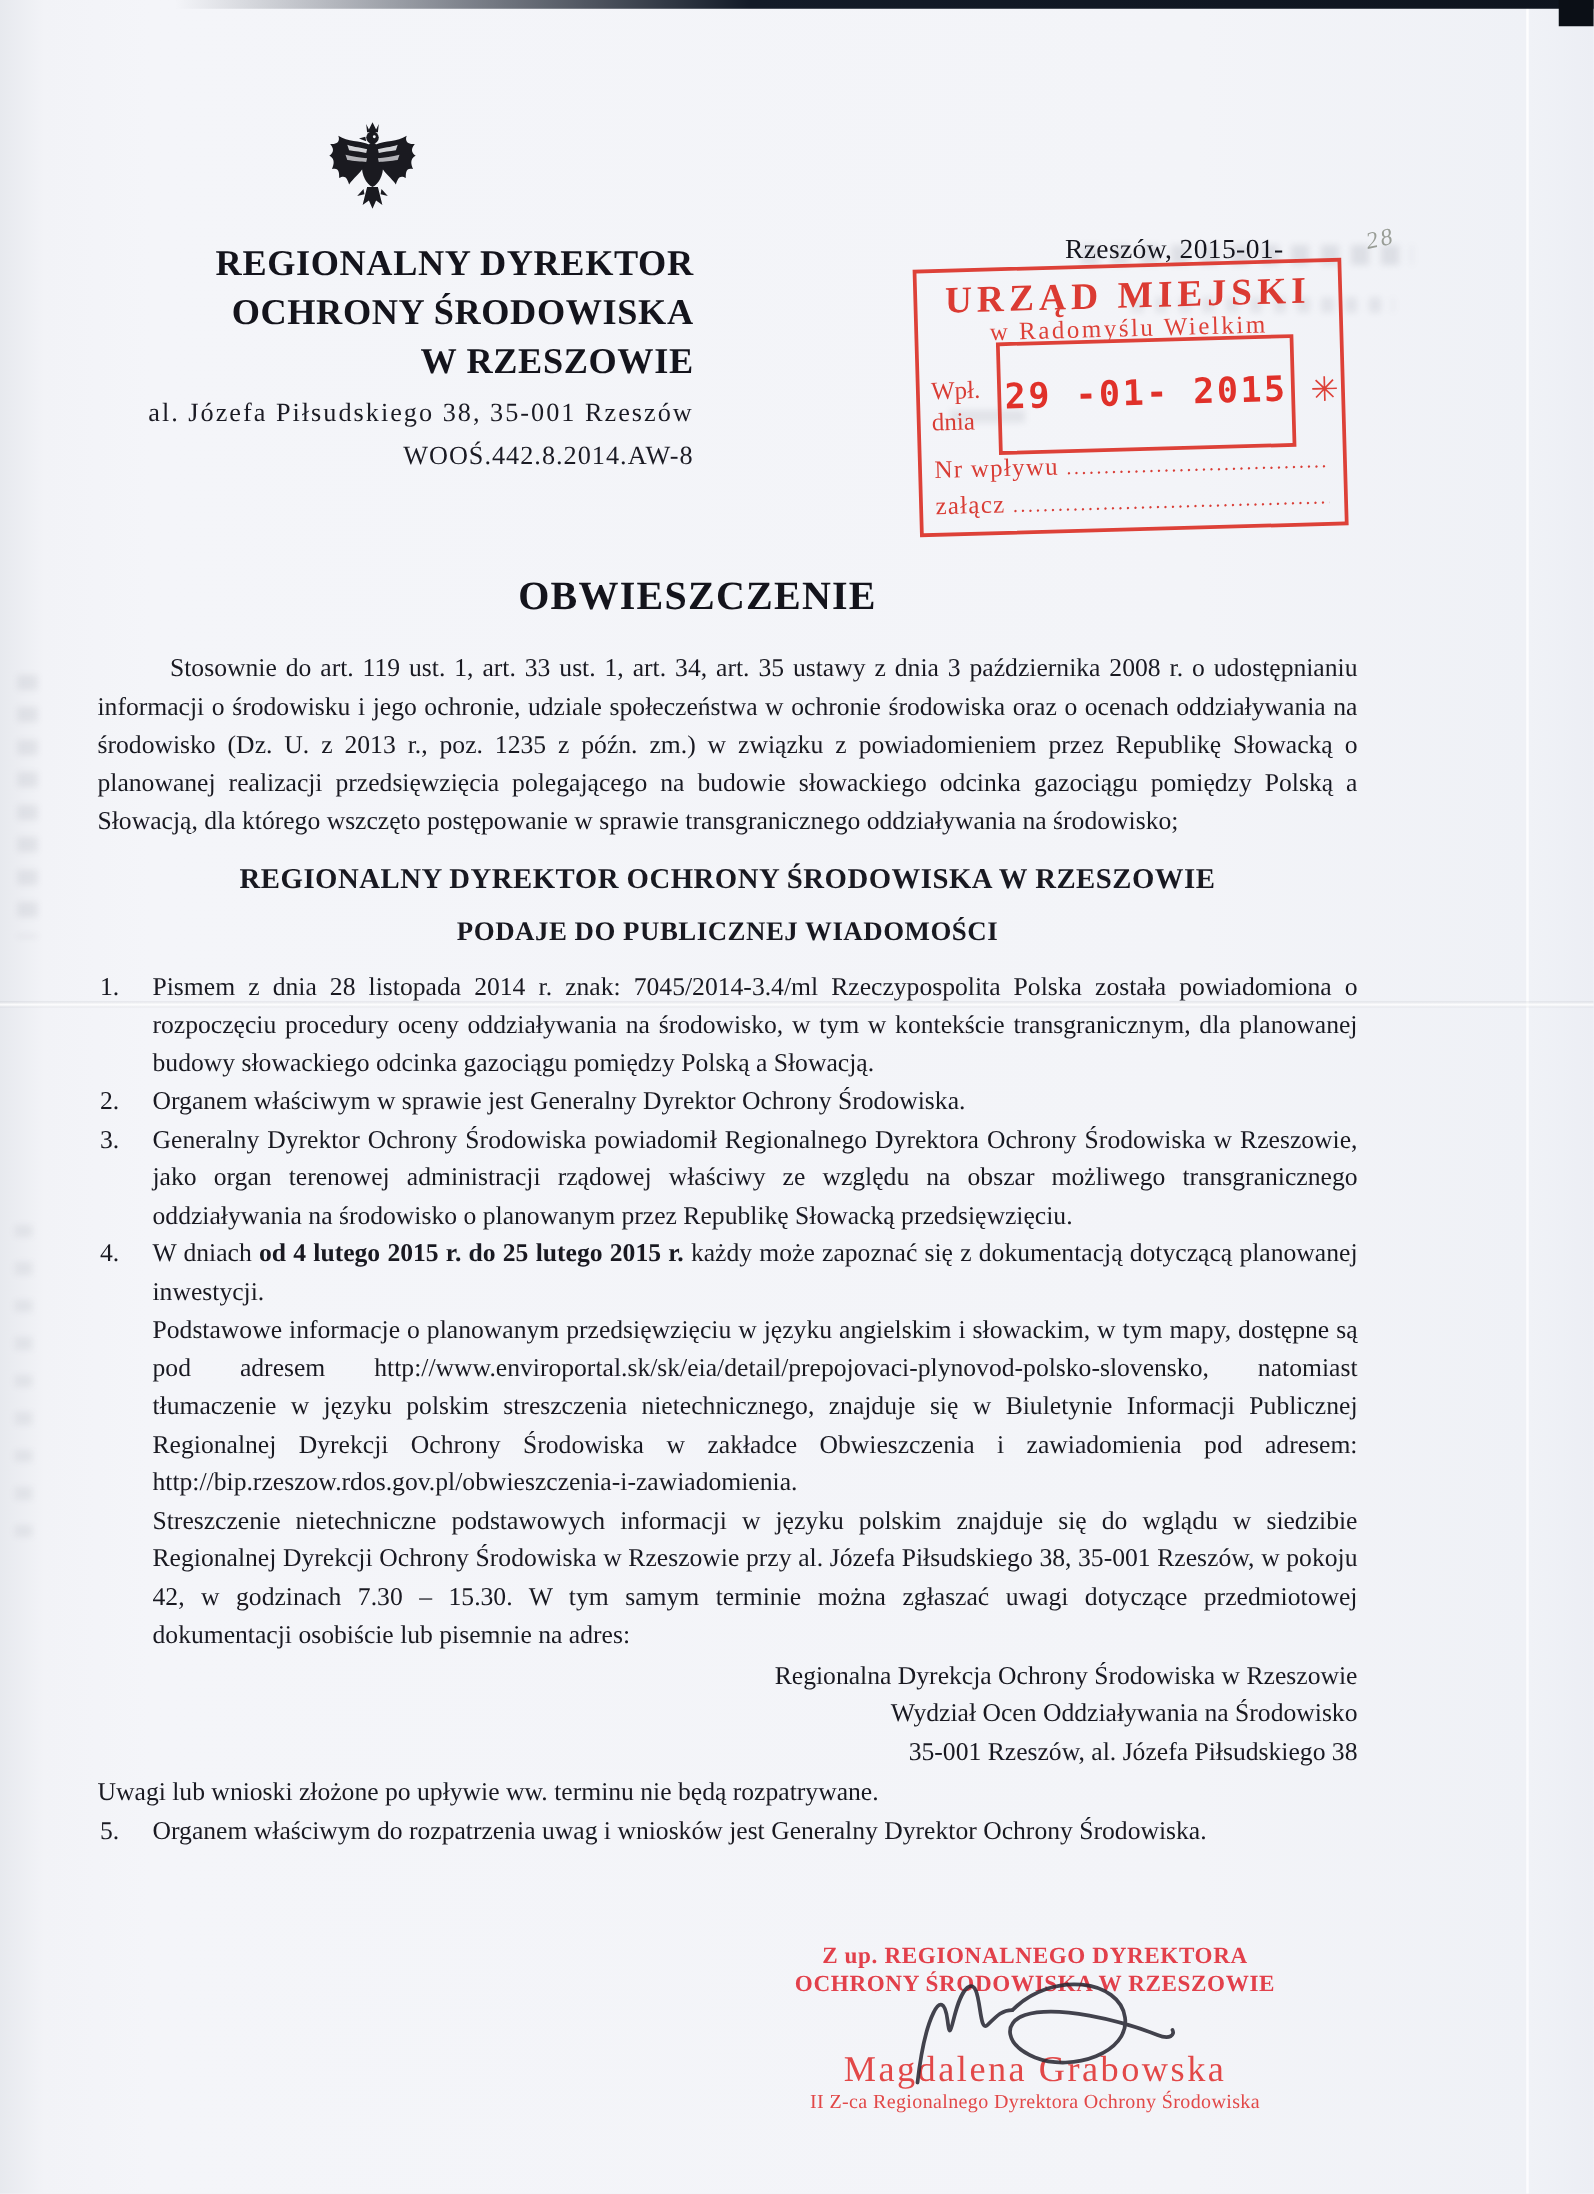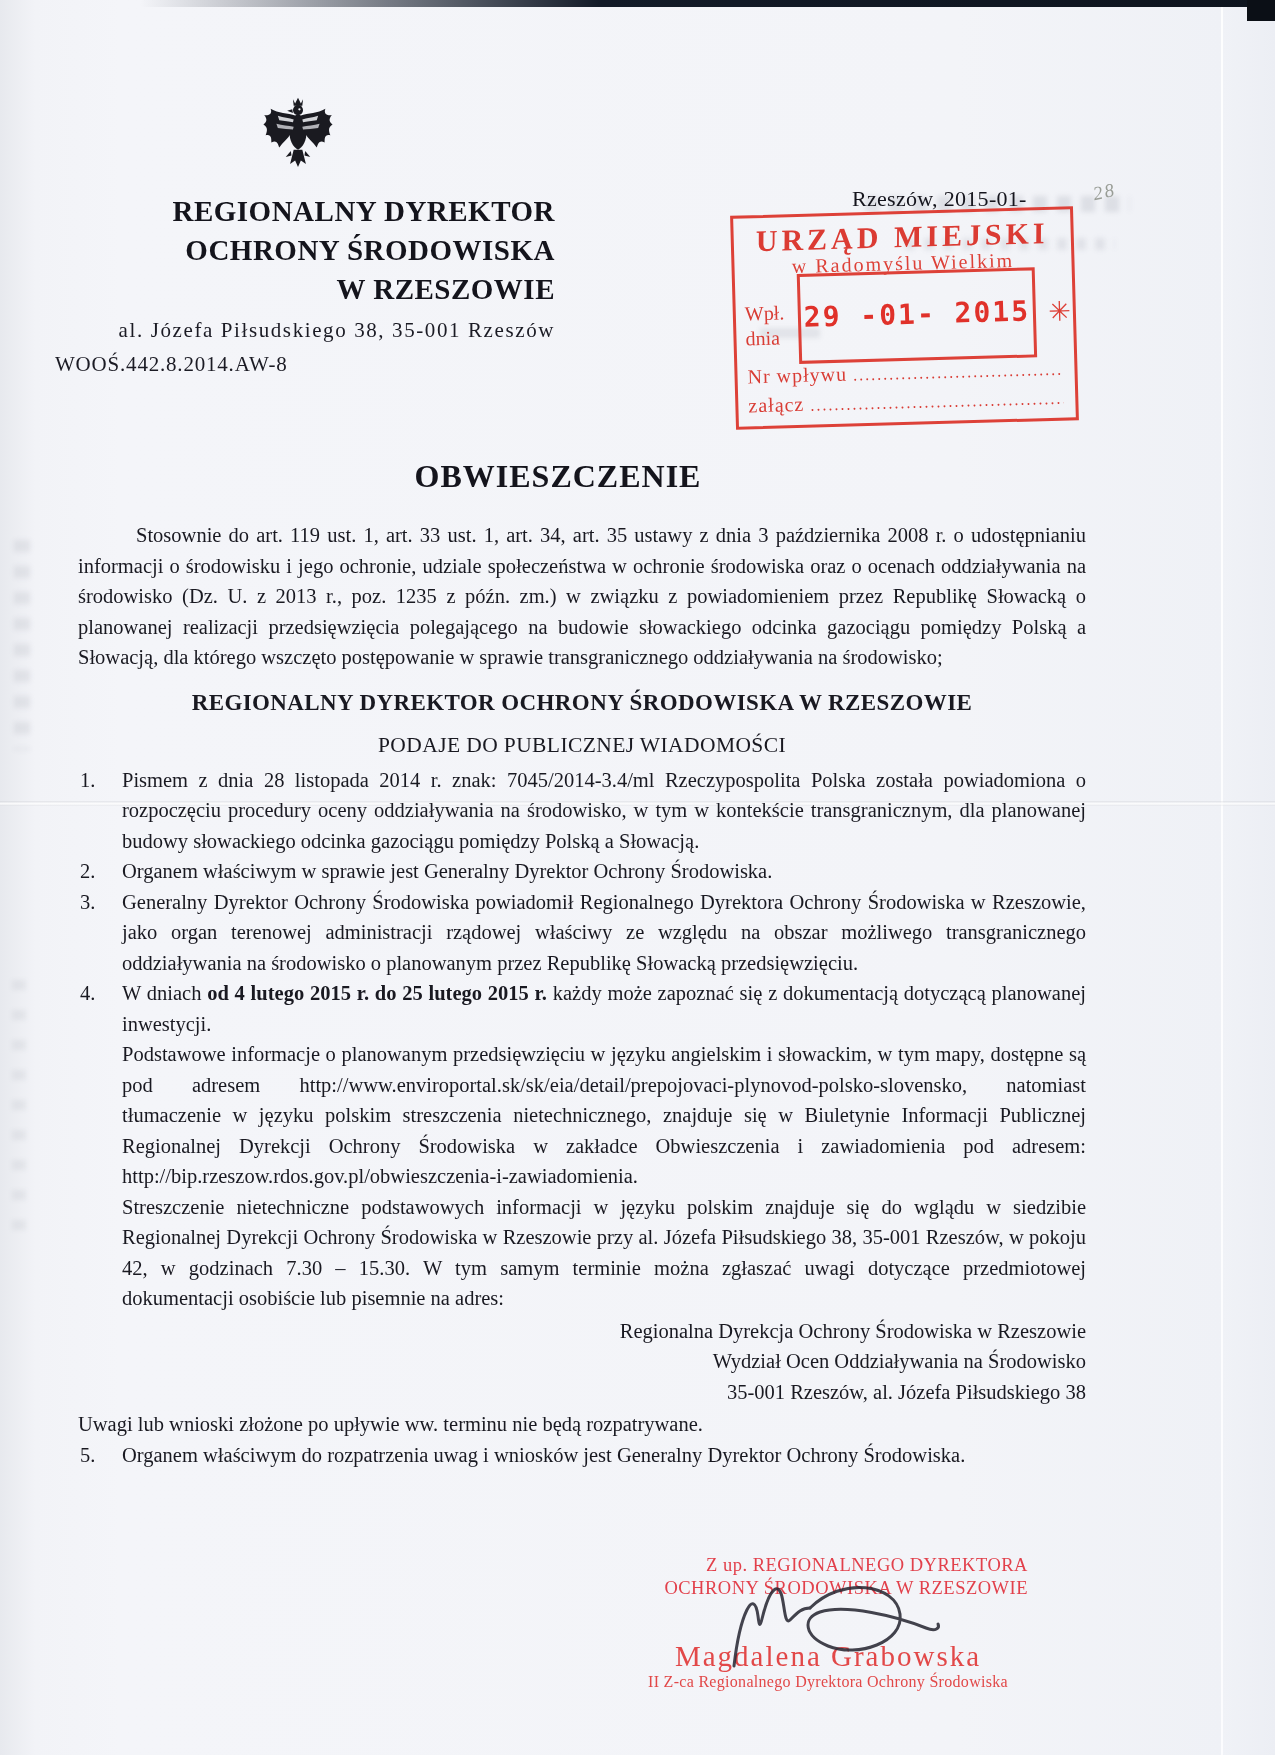--- a/index.html
+++ b/index.html
@@ -32,21 +32,21 @@
        background:repeating-linear-gradient(180deg,rgba(90,96,112,.20) 0 12px,rgba(90,96,112,0) 12px 26px);}
   .sm4{left:12px;top:980px;width:14px;height:260px;
        background:repeating-linear-gradient(180deg,rgba(90,96,112,.16) 0 10px,rgba(90,96,112,0) 10px 30px);}
   .sm5{left:760px;top:328px;width:60px;height:10px;background:rgba(100,106,124,.25);}
 
   
   .eagle{position:absolute;left:262px;top:92px;width:72px;height:88px;}
   .letterhead{position:absolute;left:55px;top:192px;width:500px;text-align:right;}
   .org{font-weight:bold;font-size:29px;line-height:39px;letter-spacing:.5px;color:#14141c;}
   .addr-line{margin-top:9px;font-size:21px;letter-spacing:1.6px;color:#1b1b24;}
-  .refnum{position:absolute;left:55px;top:352px;width:500px;text-align:left;
+  .refnum{position:absolute;left:55px;top:352px;width:500px;text-align:right;
           font-size:21px;letter-spacing:.8px;color:#1b1b24;}
 
   
   .dateline{position:absolute;left:852px;top:186px;font-size:22px;color:#15151d;z-index:6;letter-spacing:.3px;}
   .handwritten{position:absolute;left:1093px;top:181px;z-index:6;font-size:19px;color:#8a8f86;
                font-style:italic;transform:rotate(-12deg);letter-spacing:2px;opacity:.85;}
   .stamp{position:absolute;left:733px;top:211px;width:337px;height:208px;z-index:4;
          border:3px solid #dd3a31;transform:rotate(-1.6deg);color:#dd3a31;opacity:.96;}
   .stamp .office1{margin-top:6px;text-align:center;font-weight:bold;font-size:30px;letter-spacing:4px;
          transform:skewX(-2deg);color:#db342c;}
@@ -62,31 +62,31 @@
   .srow2{top:176px;}
 
   
   .doc-title{position:absolute;left:78px;top:458px;width:960px;text-align:center;
              font-weight:bold;font-size:32px;letter-spacing:1px;color:#14141c;}
   .body{position:absolute;left:78px;top:520px;width:1008px;font-size:20.5px;line-height:30.5px;
         text-align:justify;color:#191921;}
   .body p{margin:0;}
   .intro{text-indent:58px;}
   .h1{margin-top:15px;text-align:center;font-weight:bold;font-size:23px;letter-spacing:.4px;}
-  .h2{margin-top:12px;margin-bottom:4px;text-align:center;font-weight:normal;font-size:21.5px;letter-spacing:.4px;}
+  .h2{margin-top:12px;margin-bottom:14px;text-align:center;font-weight:bold;font-size:21.5px;letter-spacing:.4px;}
   .li{display:flex;align-items:flex-start;}
   .li .num{flex:0 0 44px;padding-left:2px;box-sizing:border-box;}
   .li .li-body{flex:1;}
   .addr{text-align:right;margin:2px 0;}
   .note{margin-left:18px;}
   b{font-weight:bold;}
 
   
   .sig{position:absolute;left:628px;top:1554px;width:400px;text-align:center;z-index:5;}
-  .sig .auth{color:#e2404b;font-weight:normal;font-size:18.5px;line-height:23px;letter-spacing:.5px;text-align:right;}
+  .sig .auth{color:#e2404b;font-weight:bold;font-size:18.5px;line-height:23px;letter-spacing:.5px;}
   .sig .name{margin-top:40px;color:#e24848;font-size:29px;letter-spacing:2px;}
   .sig .stitle{color:#e24848;font-size:16px;letter-spacing:.3px;margin-top:0px;}
   .scribble{position:absolute;left:700px;top:1566px;width:260px;height:120px;z-index:7;}
 </style>
 </head>
 <body>
 
 <div class="page">
 
   <div class="right-strip"></div>

